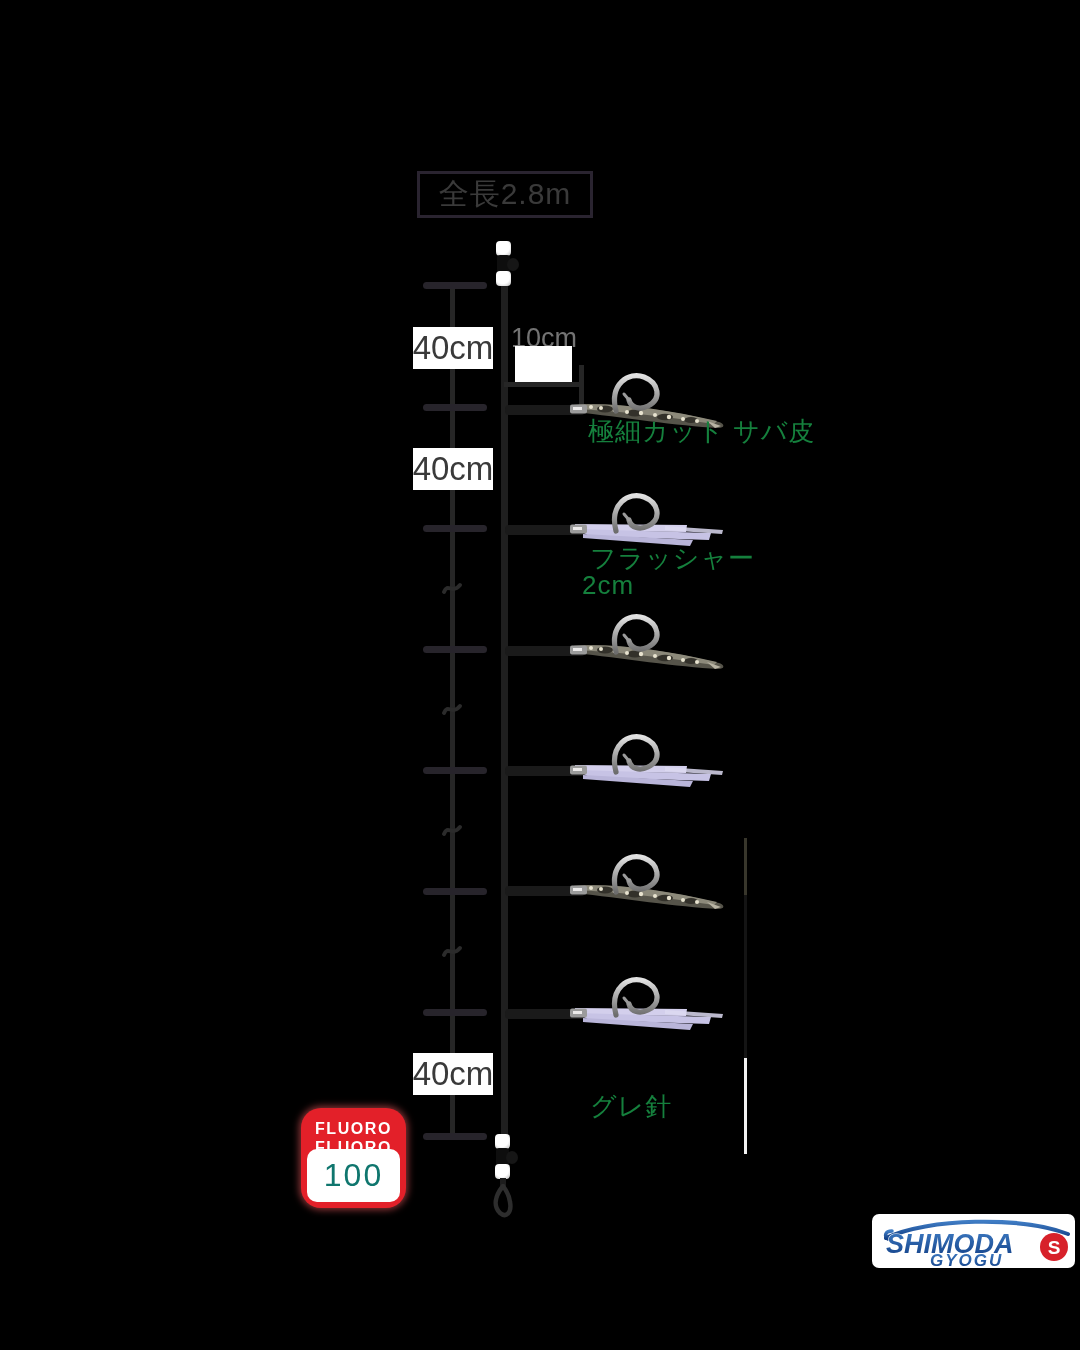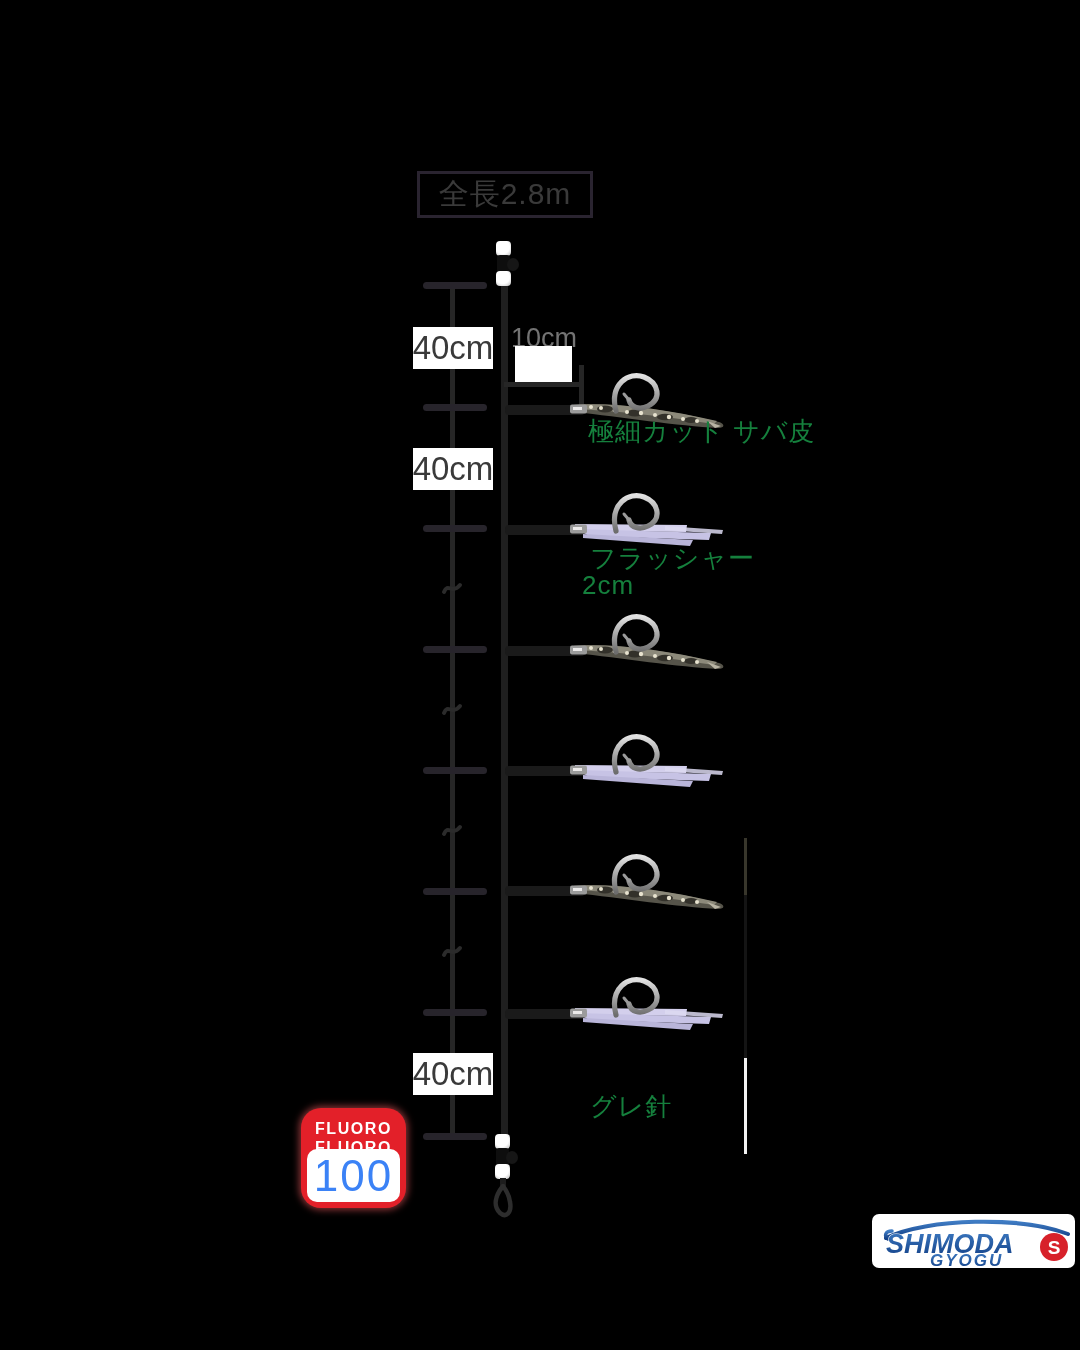--- a/index.html
+++ b/index.html
@@ -43,21 +43,21 @@
   .badge{
     left:301px;top:1100px;width:105px;height:100px;background:#e32029;border-radius:20px;
     box-shadow:0 0 7px 2px rgba(247,94,98,.55);text-align:center;margin-top:8px;
   }
   .badge-line{color:#ffffff;font-size:16px;font-weight:600;letter-spacing:1.6px;line-height:19px;}
   .badge-line.first{margin-top:11px;}
   .badge-panel{
     position:absolute;left:6px;right:6px;bottom:6px;height:53px;background:#ffffff;border-radius:10px;
     display:flex;align-items:center;justify-content:center;
   }
-  .badge-value{color:#3b82f6;font-size:44px;font-weight:400;letter-spacing:2px;}
+  .badge-value{color:#0f766e;font-size:32px;font-weight:400;letter-spacing:2px;}
   
   .logo-box{left:872px;top:1214px;width:203px;height:54px;background:#ffffff;border-radius:7px;}
 </style>
 </head>
 <body>
 
 <div id="canvas">
 
   <svg width="0" height="0" style="position:absolute" aria-hidden="true">
     <defs>

